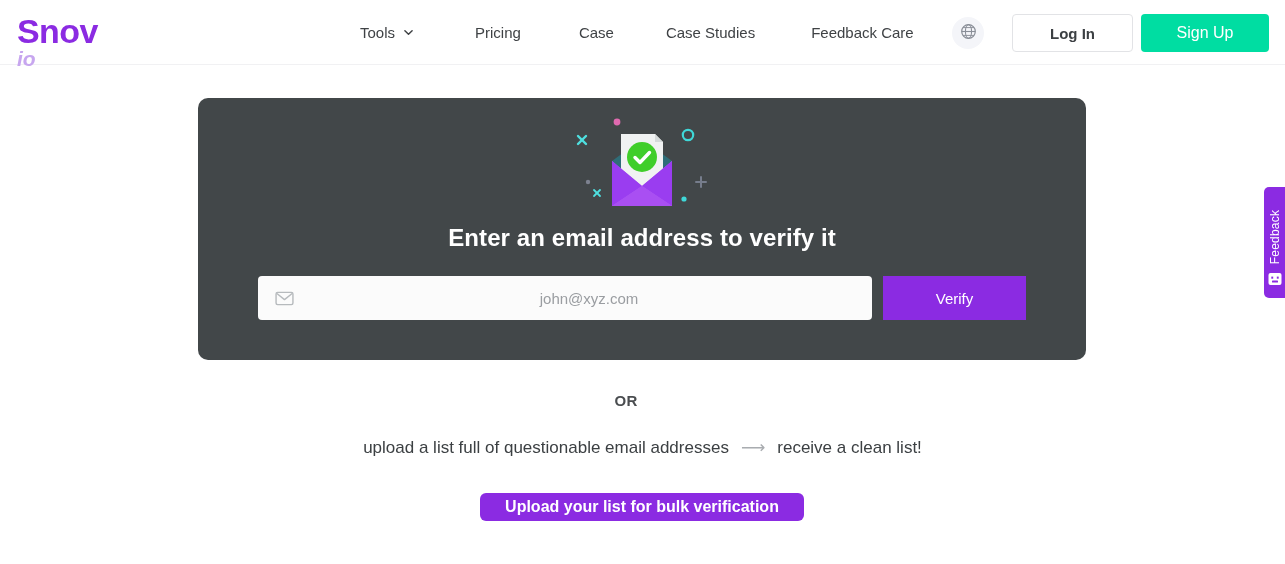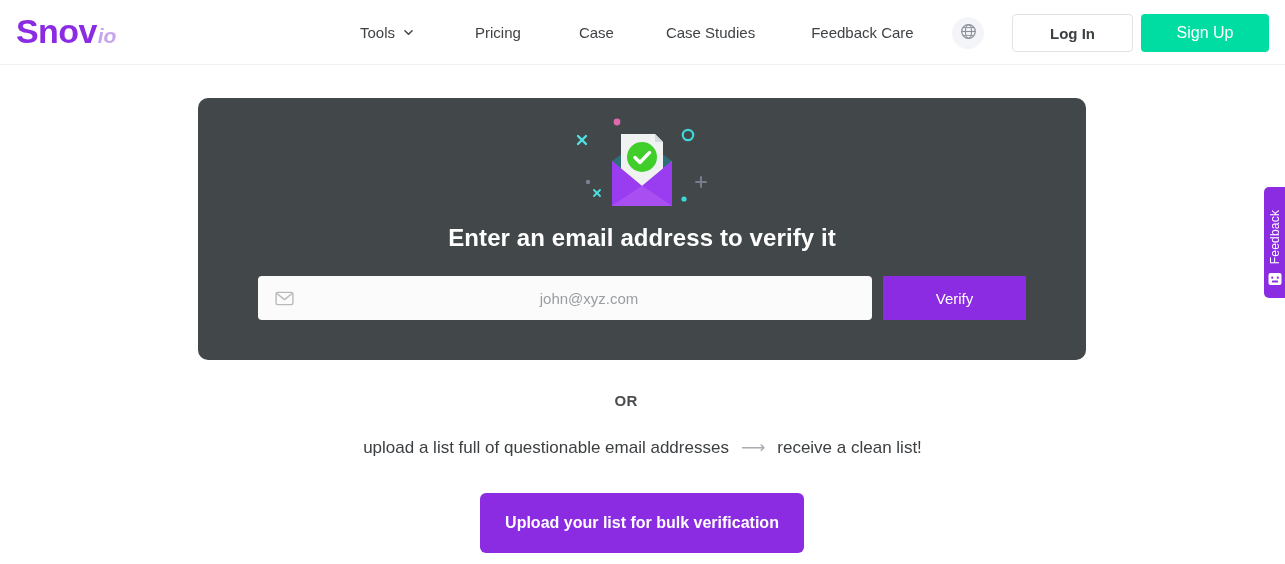--- a/index.html
+++ b/index.html
@@ -30,20 +30,21 @@
   }
 
   .logo {
     position: absolute;
     left: 16px;
     top: 14px;
     display: flex;
     align-items: baseline;
     line-height: 1;
     user-select: none;
+    flex-direction: column;
   }
   .logo-snov {
     font-size: 34px;
     font-weight: bold;
     color: #8b2be2;
     letter-spacing: -0.6px;
   }
   .logo-io {
     font-size: 21px;
     font-weight: bold;
@@ -239,21 +240,21 @@
     color: #a9acb0;
     margin: 0 12px;
     font-size: 17px;
   }
 
   .btn-upload {
     position: absolute;
     top: 493px;
     left: 480px;
     width: 324px;
-    height: 60px;
+    height: 28px;
     background: #8b2be2;
     border: none;
     border-radius: 6px;
     color: #ffffff;
     font-size: 16px;
     font-weight: bold;
     cursor: pointer;
     font-family: "Liberation Sans", sans-serif;
   }
 

